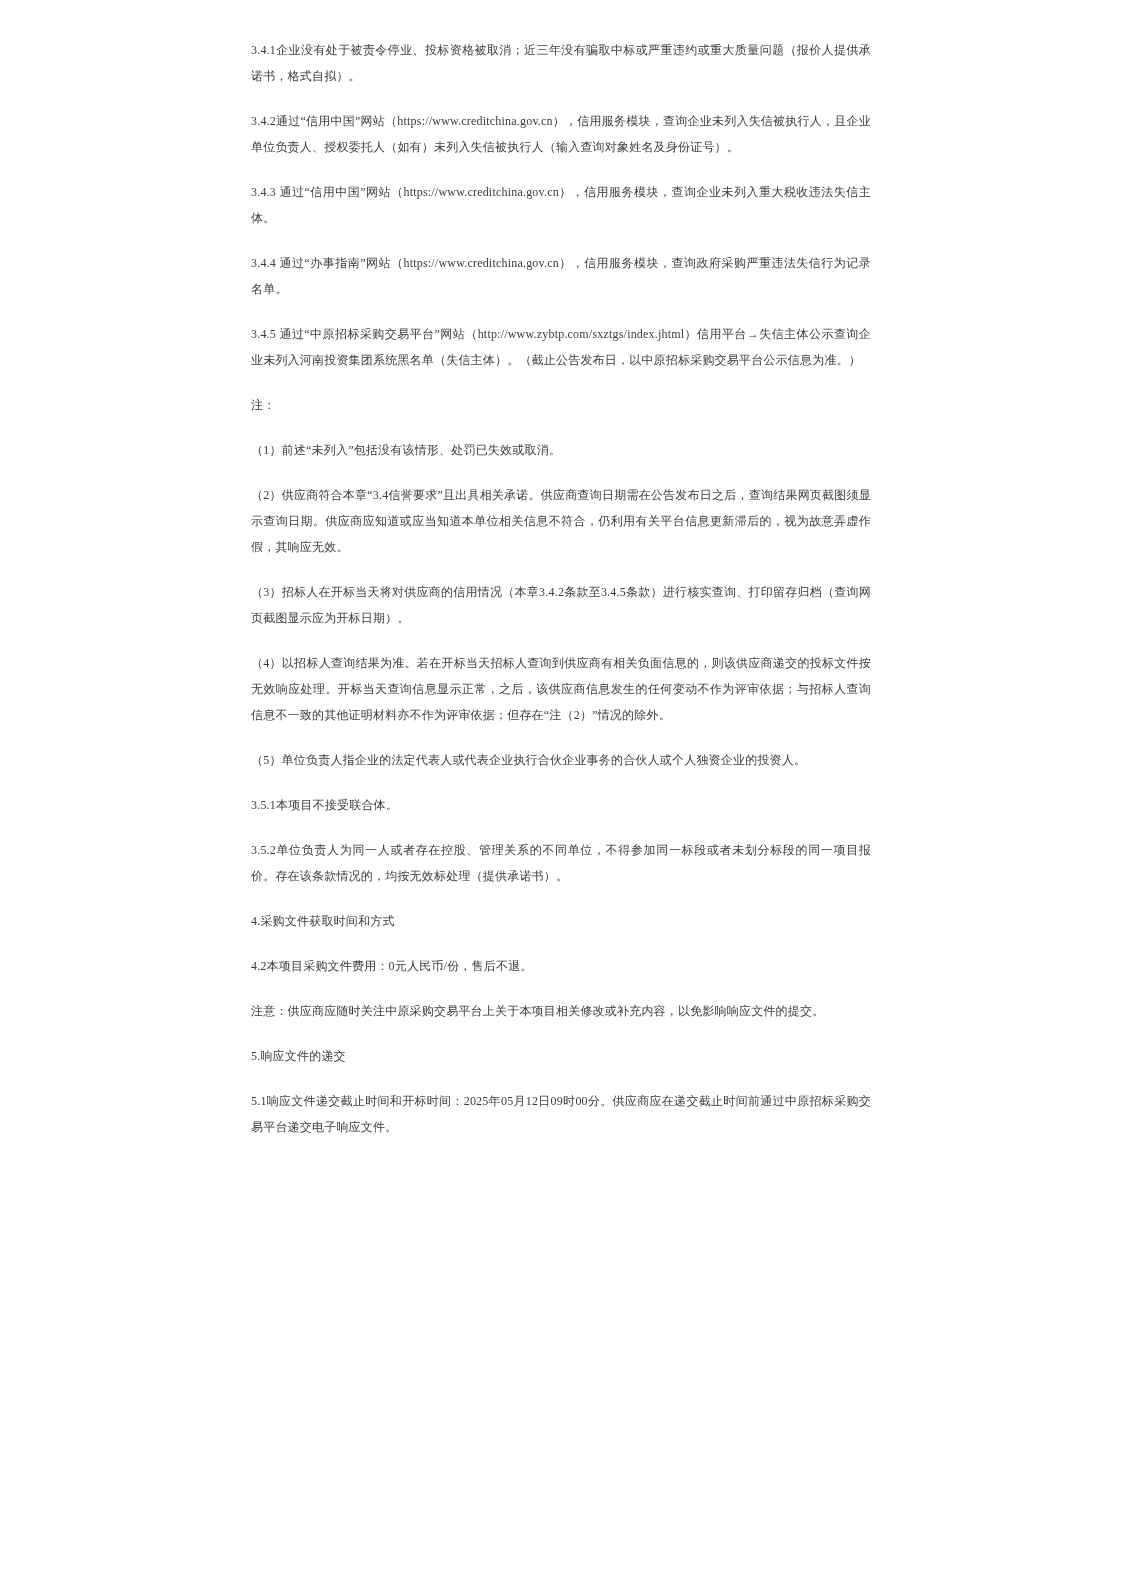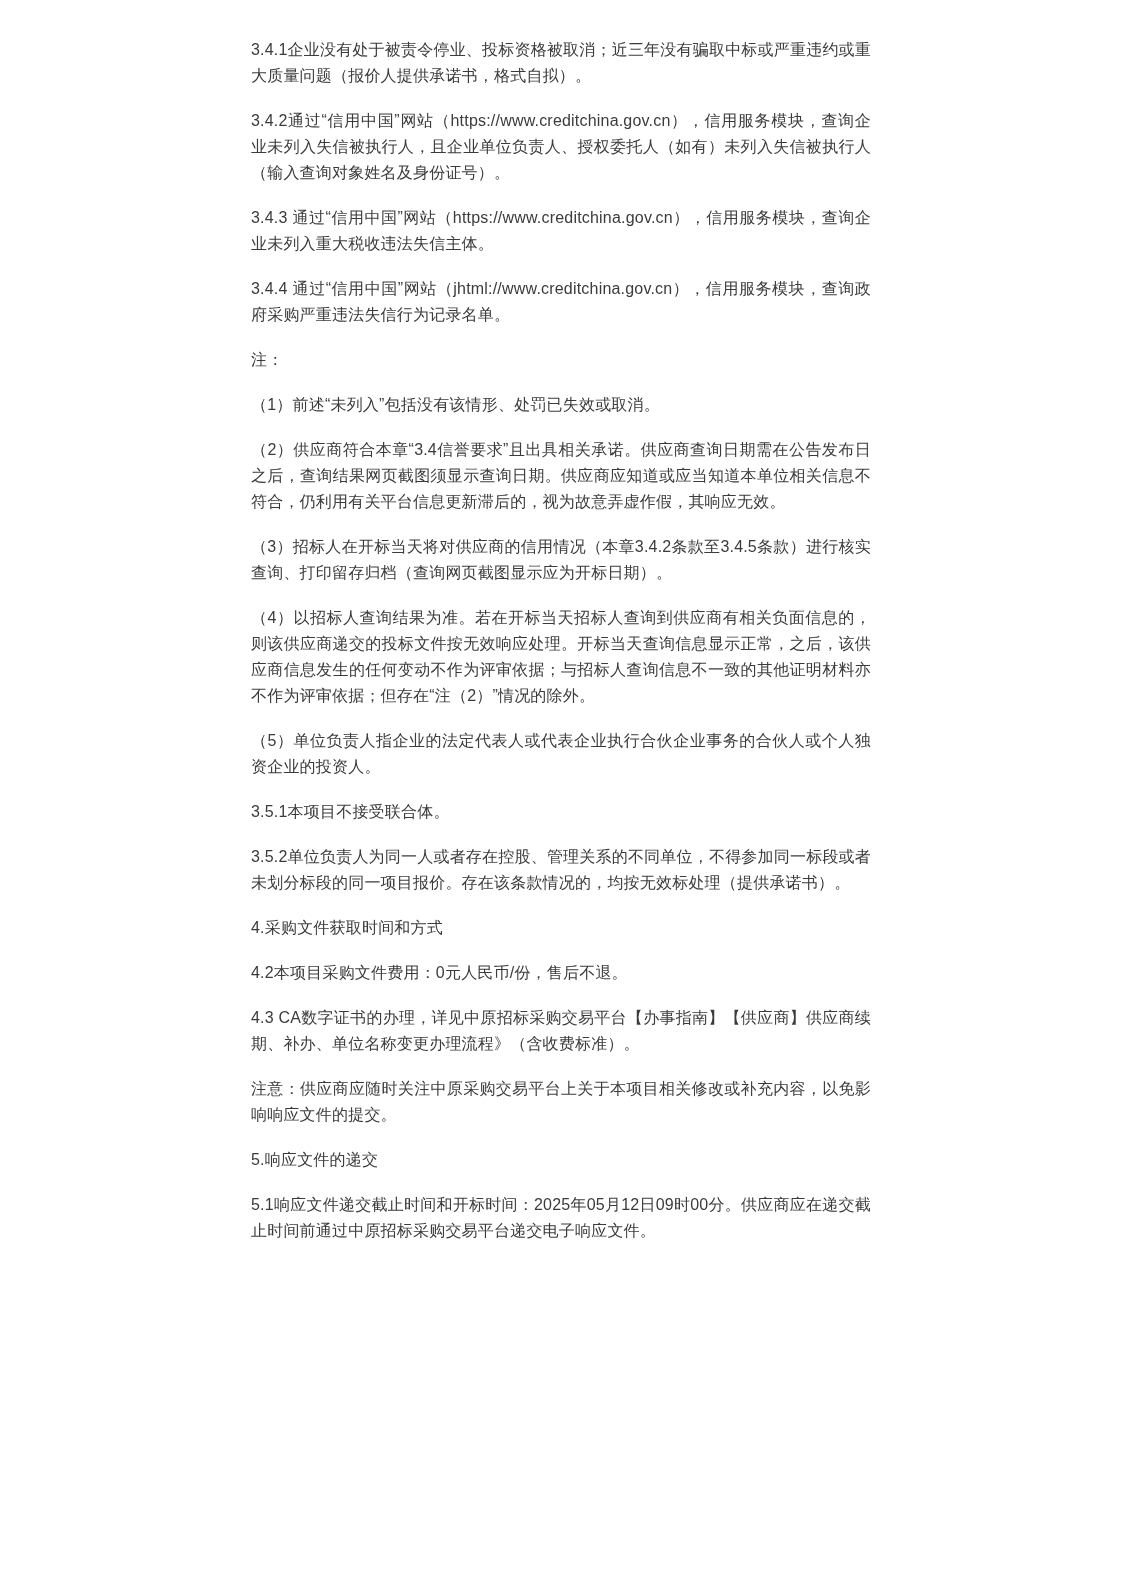--- a/index.html
+++ b/index.html
@@ -20,49 +20,50 @@
     overflow: hidden;
     box-sizing: border-box;
   }
   .content {
     width: 620px;
     margin: 0 auto;
     padding-top: 37px;
   }
   .para {
     margin: 0 0 19px 0;
-    font-size: 16px;
+    font-size: 12px;
     line-height: 26px;
     text-align: justify;
     text-justify: inter-ideograph;
     letter-spacing: 0.2px;
     word-break: normal;
+    font-family: Liberation Serif, serif;
   }
   .para:last-child {
     margin-bottom: 0;
     margin-top: 11px;
   }
 </style>
 </head>
 <body>
 
 <div class="page">
   <div class="content">
       <p class="para">3.4.1企业没有处于被责令停业、投标资格被取消；近三年没有骗取中标或严重违约或重大质量问题（报价人提供承诺书，格式自拟）。</p>
       <p class="para">3.4.2通过“信用中国”网站（https://www.creditchina.gov.cn），信用服务模块，查询企业未列入失信被执行人，且企业单位负责人、授权委托人（如有）未列入失信被执行人（输入查询对象姓名及身份证号）。</p>
       <p class="para">3.4.3 通过“信用中国”网站（https://www.creditchina.gov.cn），信用服务模块，查询企业未列入重大税收违法失信主体。</p>
-      <p class="para">3.4.4 通过“信用中国”网站（jhtml://www.creditchina.gov.cn），信用服务模块，查询政府采购严重违法失信行为记录名单。</p>
+      <p class="para">3.4.4 通过“办事指南”网站（https://www.creditchina.gov.cn），信用服务模块，查询政府采购严重违法失信行为记录名单。</p>
+      <p class="para">3.4.5 通过“中原招标采购交易平台”网站（http://www.zybtp.com/sxztgs/index.jhtml）信用平台→失信主体公示查询企业未列入河南投资集团系统黑名单（失信主体）。（截止公告发布日，以中原招标采购交易平台公示信息为准。）</p>
       <p class="para">注：</p>
       <p class="para">（1）前述“未列入”包括没有该情形、处罚已失效或取消。</p>
       <p class="para">（2）供应商符合本章“3.4信誉要求”且出具相关承诺。供应商查询日期需在公告发布日之后，查询结果网页截图须显示查询日期。供应商应知道或应当知道本单位相关信息不符合，仍利用有关平台信息更新滞后的，视为故意弄虚作假，其响应无效。</p>
       <p class="para">（3）招标人在开标当天将对供应商的信用情况（本章3.4.2条款至3.4.5条款）进行核实查询、打印留存归档（查询网页截图显示应为开标日期）。</p>
       <p class="para">（4）以招标人查询结果为准。若在开标当天招标人查询到供应商有相关负面信息的，则该供应商递交的投标文件按无效响应处理。开标当天查询信息显示正常，之后，该供应商信息发生的任何变动不作为评审依据；与招标人查询信息不一致的其他证明材料亦不作为评审依据；但存在“注（2）”情况的除外。</p>
       <p class="para">（5）单位负责人指企业的法定代表人或代表企业执行合伙企业事务的合伙人或个人独资企业的投资人。</p>
       <p class="para">3.5.1本项目不接受联合体。</p>
       <p class="para">3.5.2单位负责人为同一人或者存在控股、管理关系的不同单位，不得参加同一标段或者未划分标段的同一项目报价。存在该条款情况的，均按无效标处理（提供承诺书）。</p>
       <p class="para">4.采购文件获取时间和方式</p>
       <p class="para">4.2本项目采购文件费用：0元人民币/份，售后不退。</p>
-      <p class="para">4.3 CA数字证书的办理，详见中原招标采购交易平台【办事指南】【供应商】供应商续期、补办、单位名称变更办理流程》（含收费标准）。</p>
       <p class="para">注意：供应商应随时关注中原采购交易平台上关于本项目相关修改或补充内容，以免影响响应文件的提交。</p>
       <p class="para">5.响应文件的递交</p>
       <p class="para">5.1响应文件递交截止时间和开标时间：2025年05月12日09时00分。供应商应在递交截止时间前通过中原招标采购交易平台递交电子响应文件。</p>
     </div>
 </div>
 
 </body></html>

